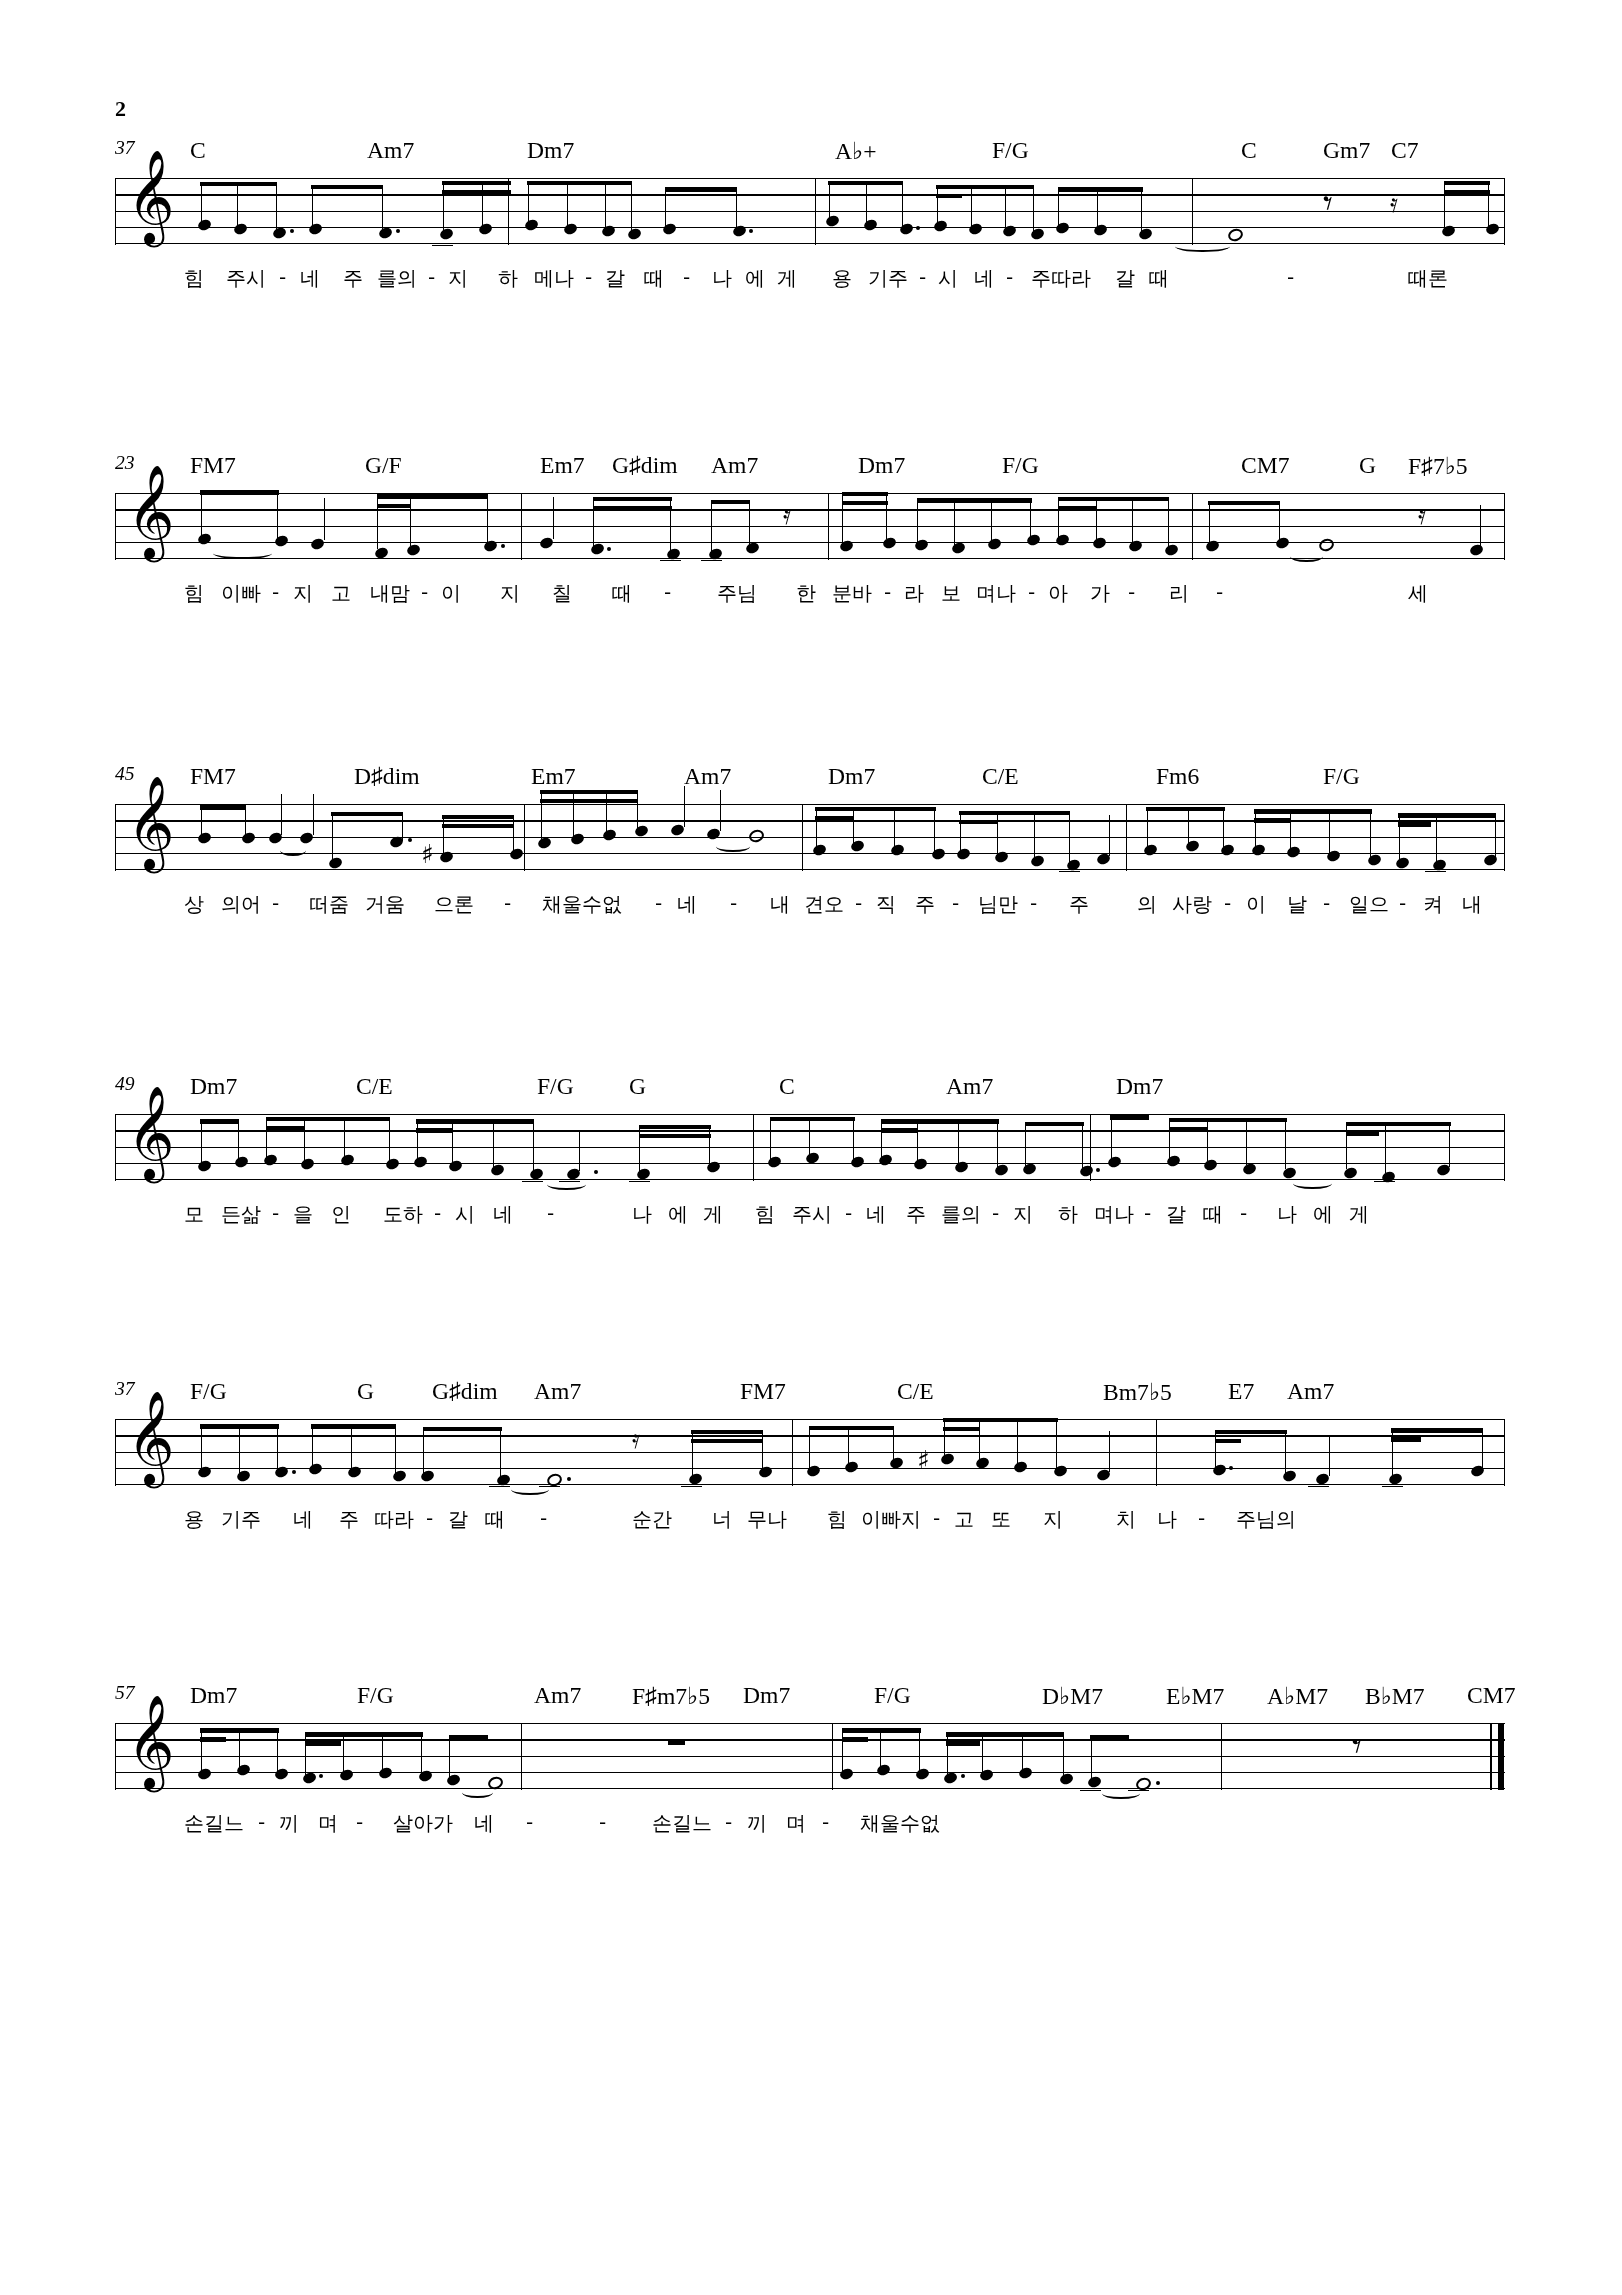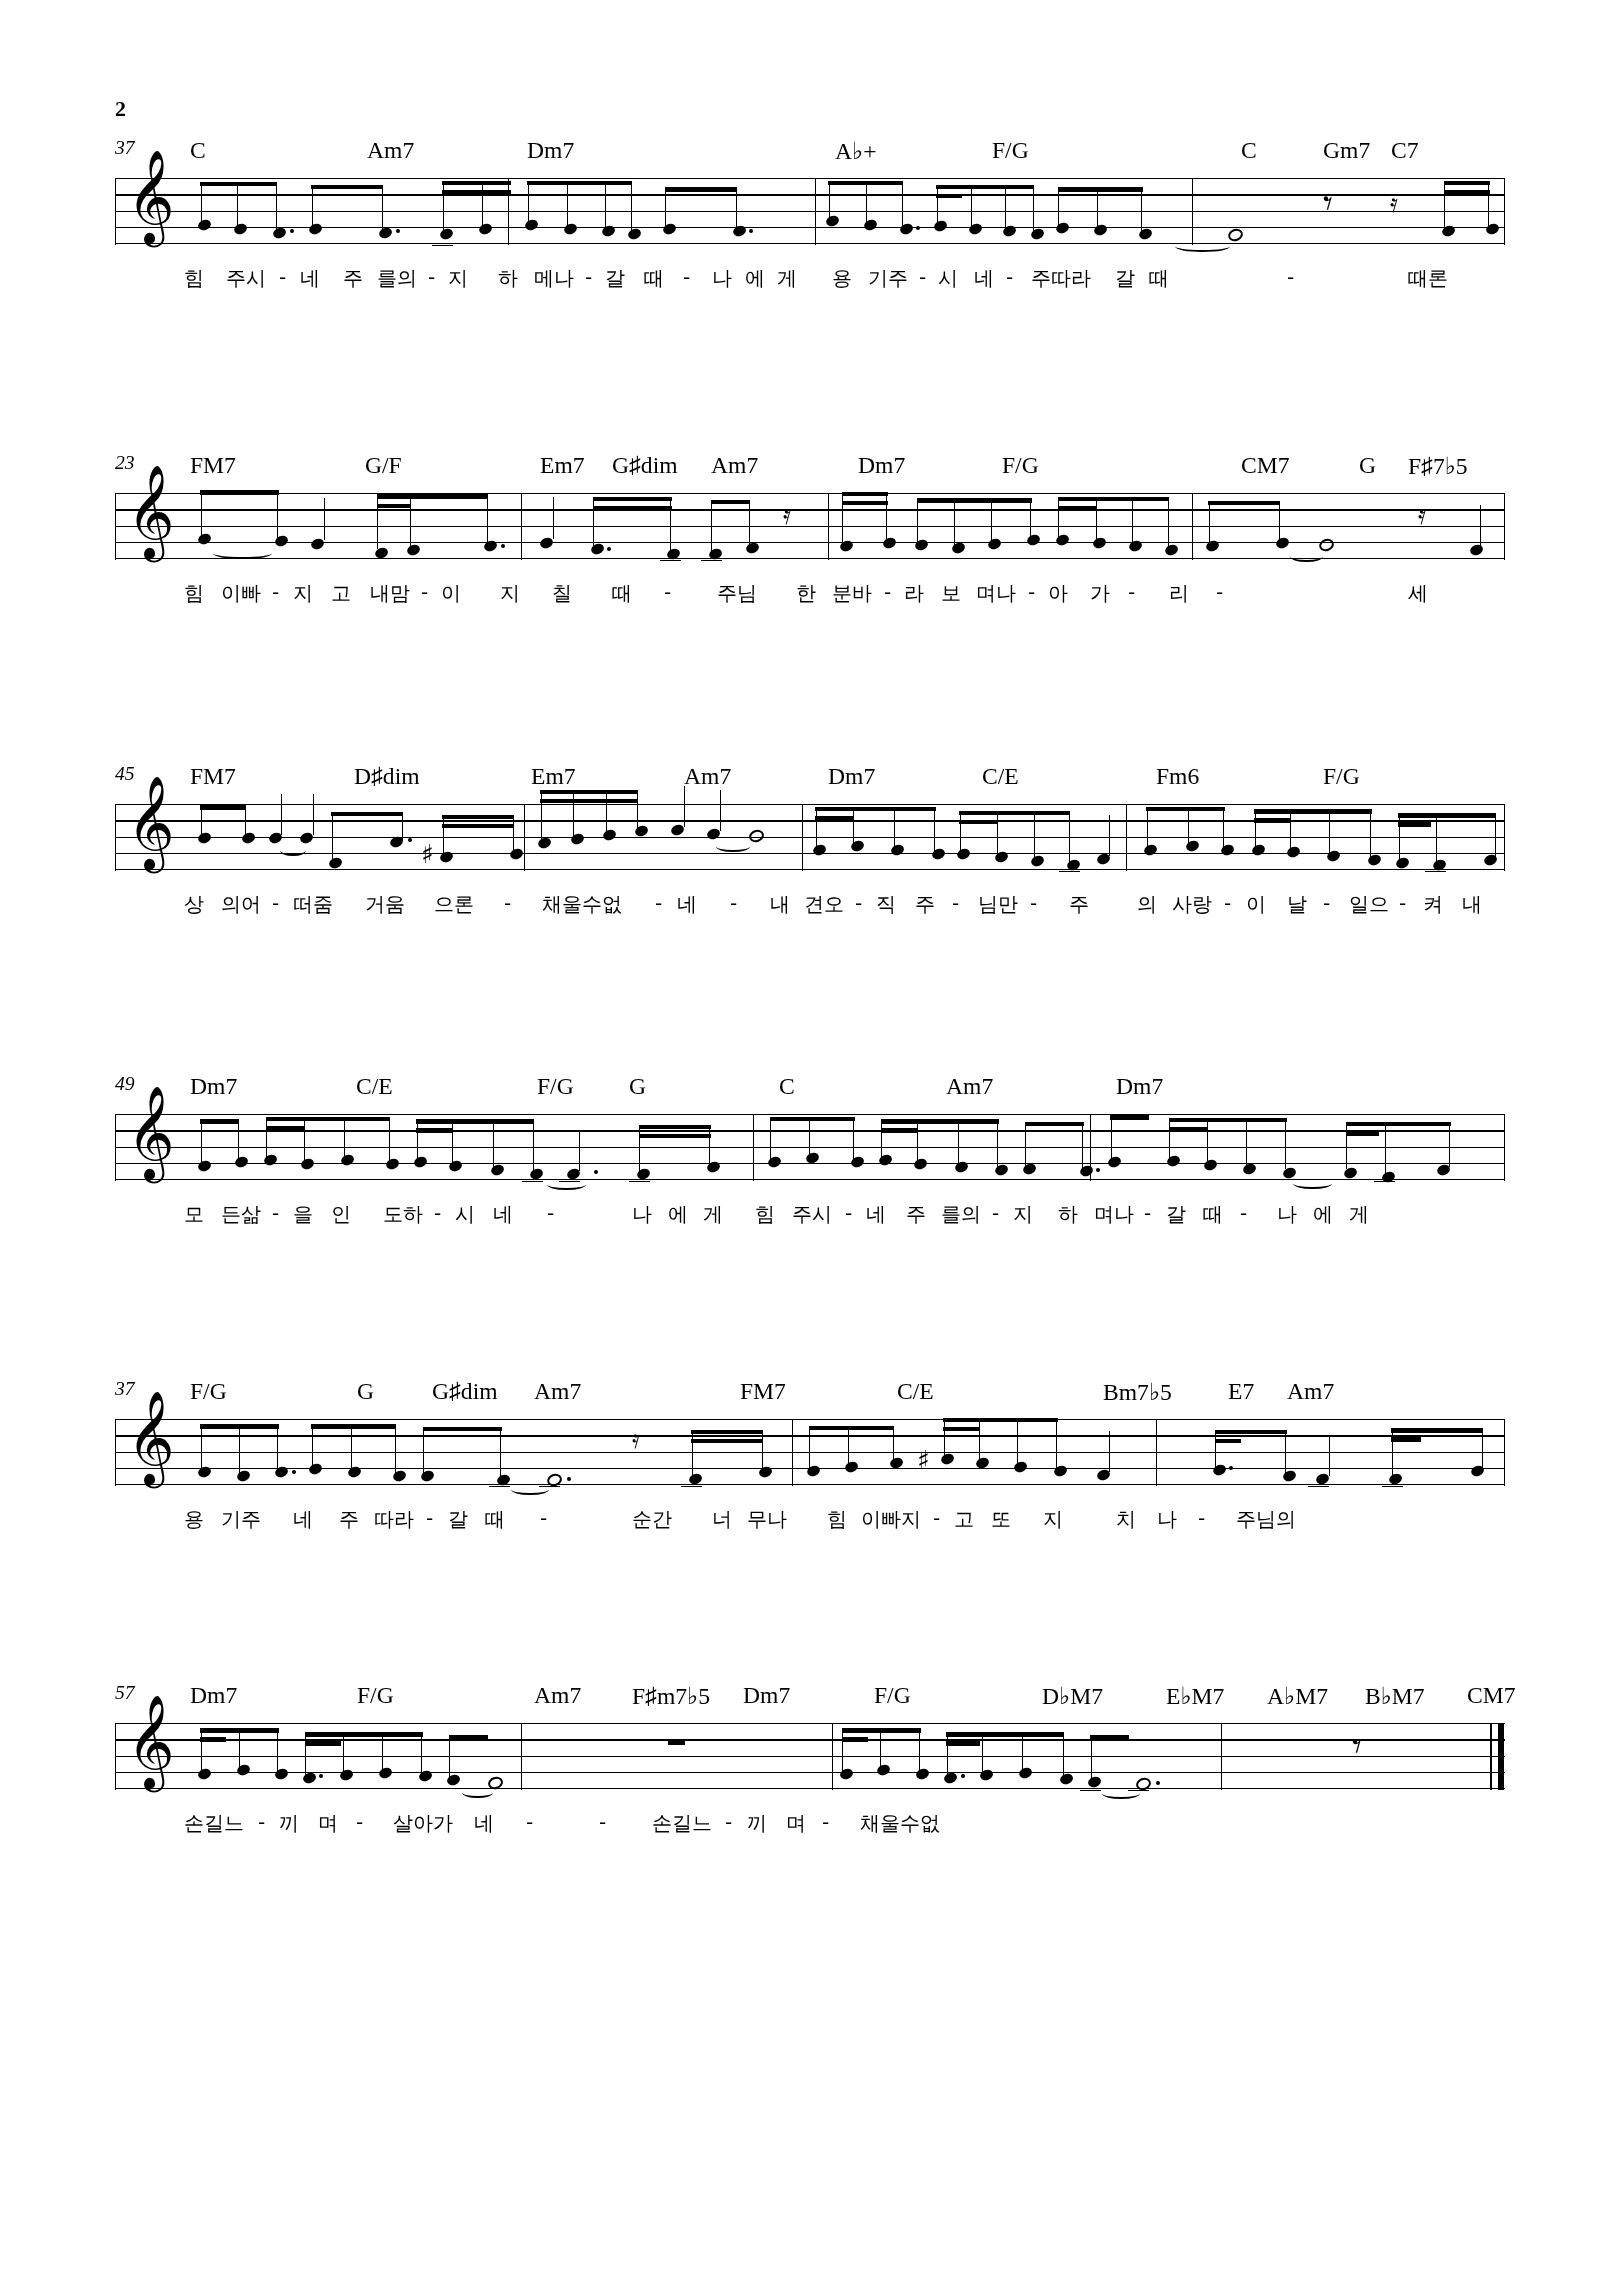--- a/index.html
+++ b/index.html
@@ -592,21 +592,21 @@
       <div class="note" style="left:1318px; top:56px;"></div>
       <div class="ledger" style="left:1310px; top:67px;"></div>
       <div class="stem" style="left:1380px; top:9.2px; height:45px;"></div>
       <div class="note" style="left:1369px; top:51px;"></div>
     </div>
 
     <div class="lyrics">
       <div class="lyric" style="left:69px;">상</div>
       <div class="lyric" style="left:106px;">의어</div>
       <div class="lyric" style="left:157px;">-</div>
-      <div class="lyric" style="left:178px;">떠줌</div>
+      <div class="lyric" style="left:194px;">떠줌</div>
       <div class="lyric" style="left:250px;">거움</div>
       <div class="lyric" style="left:319px;">으론</div>
       <div class="lyric" style="left:389px;">-</div>
       <div class="lyric" style="left:427px;">채울수없</div>
       <div class="lyric" style="left:540px;">-</div>
       <div class="lyric" style="left:562px;">네</div>
       <div class="lyric" style="left:615px;">-</div>
       <div class="lyric" style="left:655px;">내</div>
       <div class="lyric" style="left:689px;">견오</div>
       <div class="lyric" style="left:740px;">-</div>

